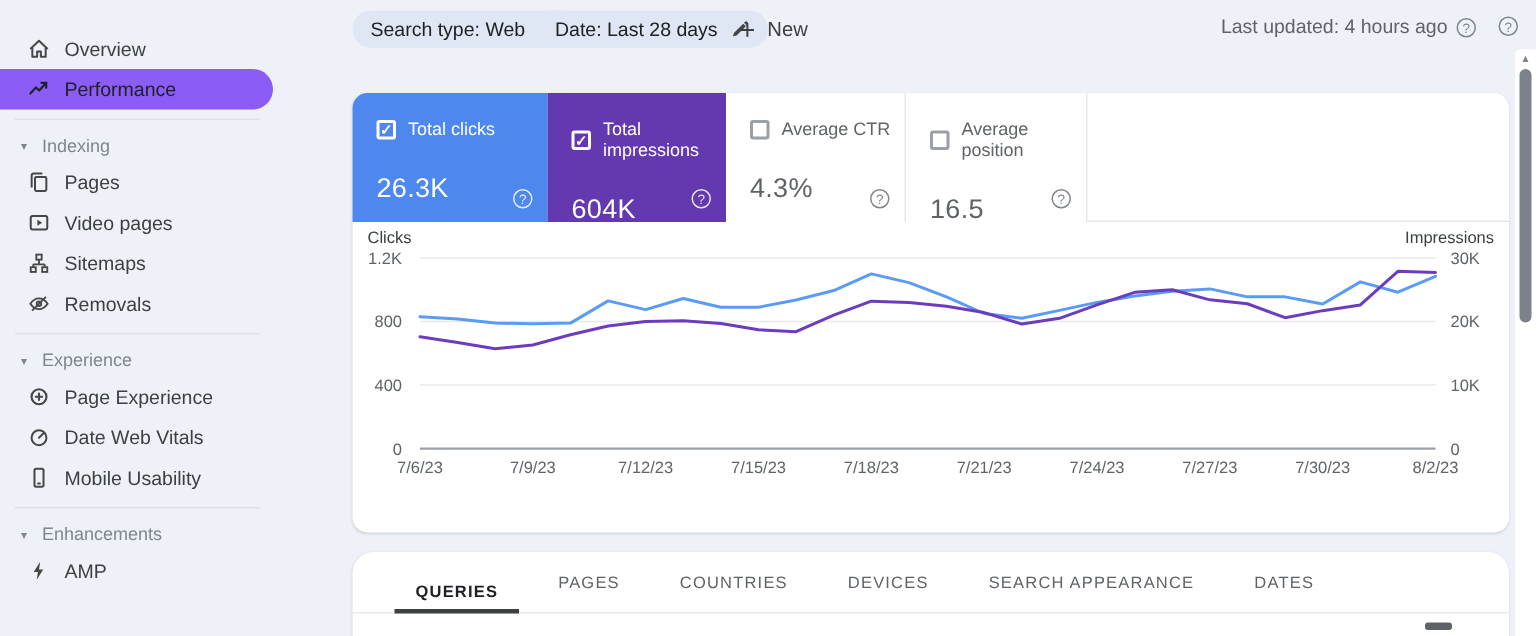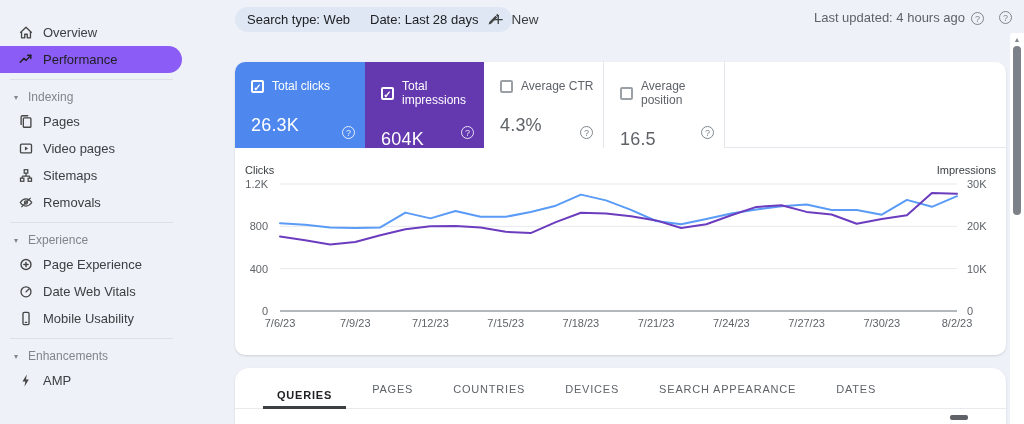--- a/index.html
+++ b/index.html
@@ -43,21 +43,21 @@
   .mcard .mhelp{position:absolute;right:10px;bottom:9px;}
   .mcard.c0{width:130px;background:#4e87ee;color:#fff;border-radius:10px 0 0 0;}
   .mcard.c1{width:119px;background:#6438ae;color:#fff;}
   .mcard.c2{width:120px;background:#fff;color:#5f6368;border-right:1px solid #e4e7ec;}
   .mcard.c3{width:121px;background:#fff;color:#5f6368;border-right:1px solid #e4e7ec;}
   .cb{display:inline-block;width:13px;height:13px;border-radius:2px;font-size:10px;
     line-height:12px;text-align:center;flex:0 0 13px;}
   .cb.on{border:2px solid #fff;color:#fff;font-weight:700;}
   .cb.off{border:2px solid #9aa0a6;color:transparent;}
   .mcard.c0 .qmark,.mcard.c1 .qmark{border-color:rgba(255,255,255,.85);color:rgba(255,255,255,.85);}
-  .chart-wrap{position:absolute;left:0;top:100px;width:771px;height:178px;}
+  .chart-wrap{position:absolute;left:0;top:88px;width:771px;height:178px;}
 
   
   .tabs-card{position:absolute;left:235px;top:368px;width:771px;height:80px;background:#fff;
     border-radius:14px 14px 0 0;box-shadow:0 1px 2px rgba(60,64,67,.18);}
   .tab-row{display:flex;height:41px;border-bottom:1px solid #e8eaed;padding-left:22px;}
   .tab{display:flex;align-items:center;height:41px;margin:0 6px;padding:0 14px;
     font-size:11px;letter-spacing:.8px;color:#5f6368;cursor:pointer;}
   .tab.active{color:#202124;font-weight:700;border-bottom:3px solid #3c4043;padding-top:16px;}
   .filter-stub{position:absolute;right:38px;top:47px;width:18px;height:5px;border-radius:2px;background:#5f6368;cursor:pointer;}
 

